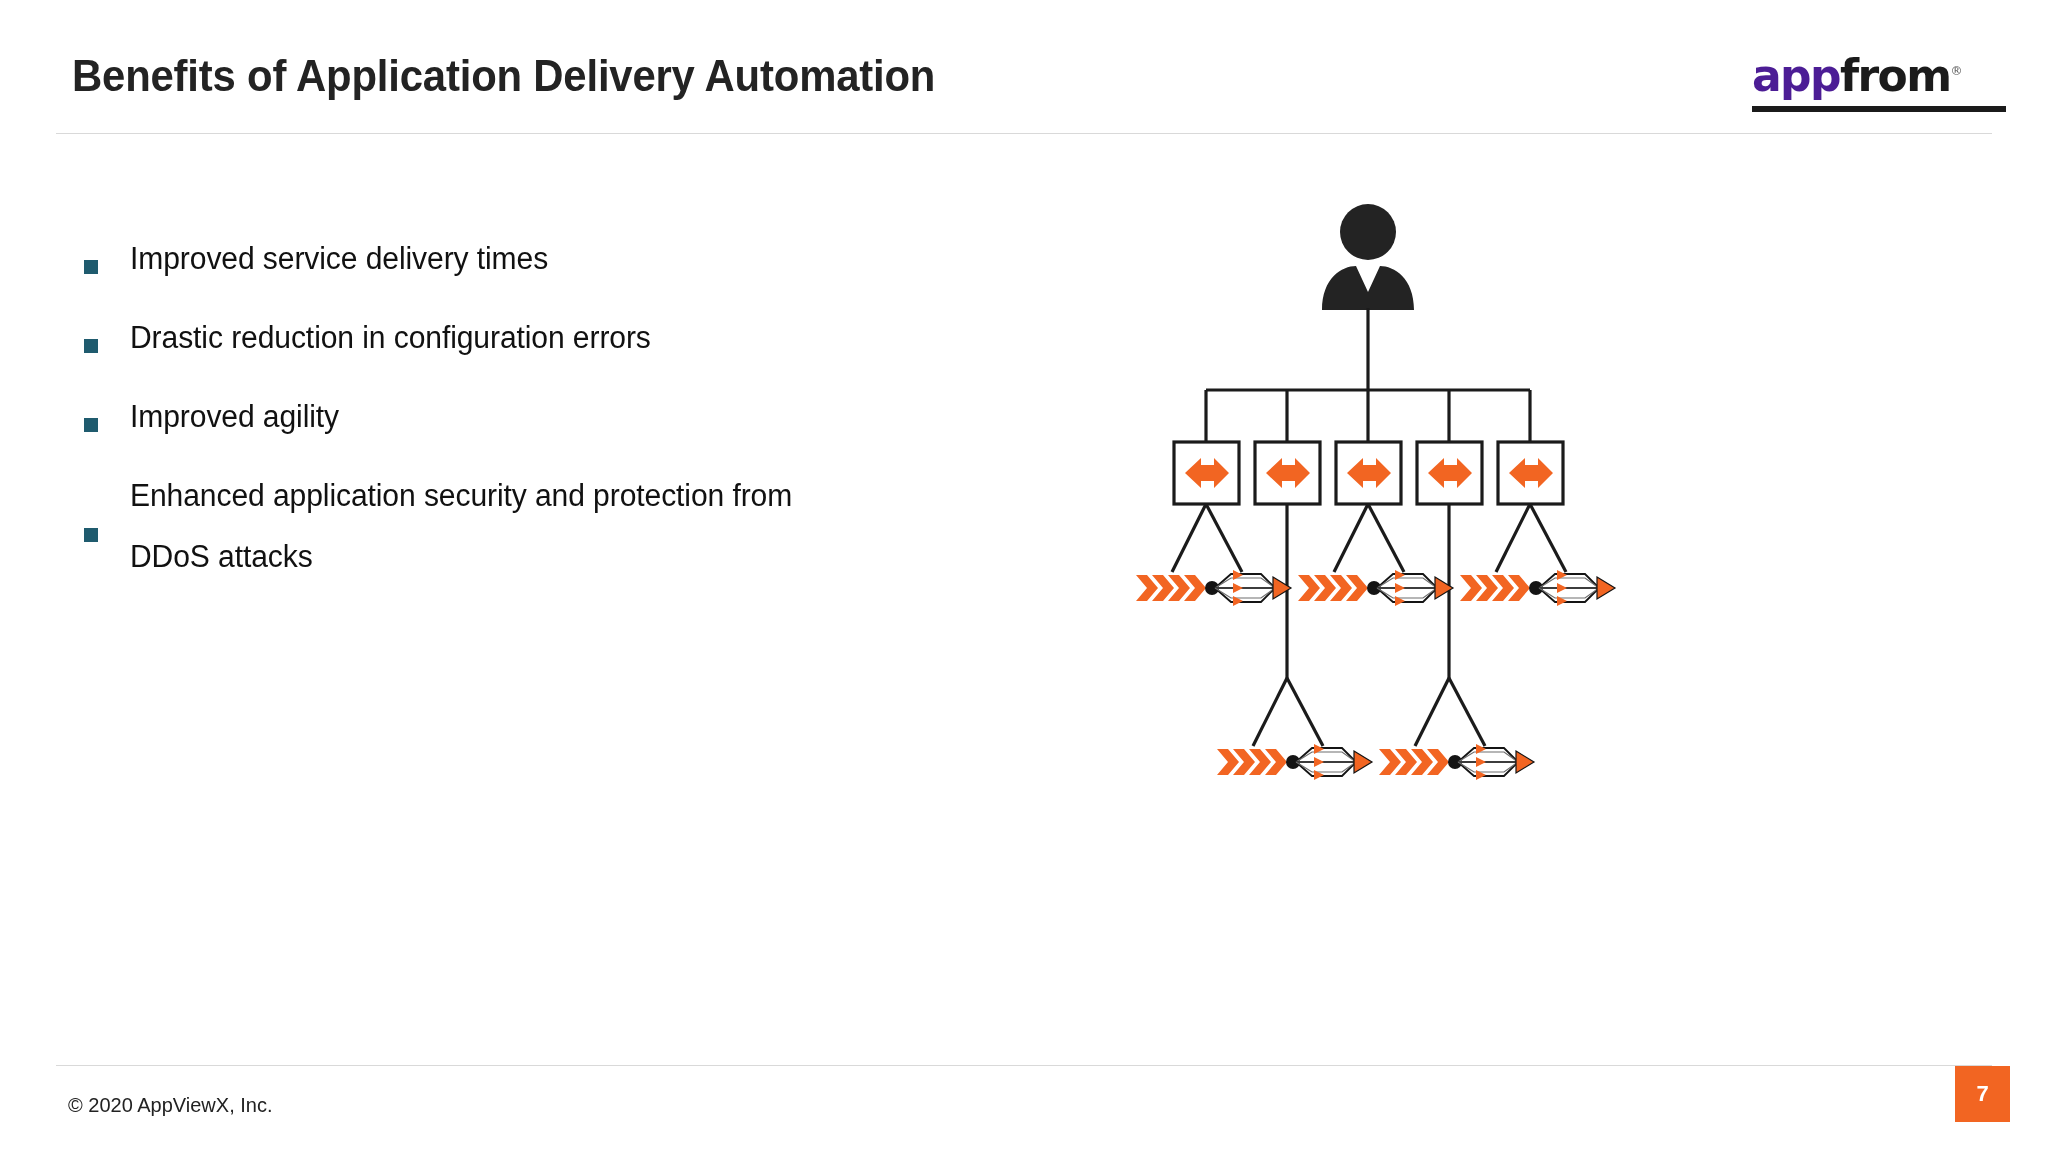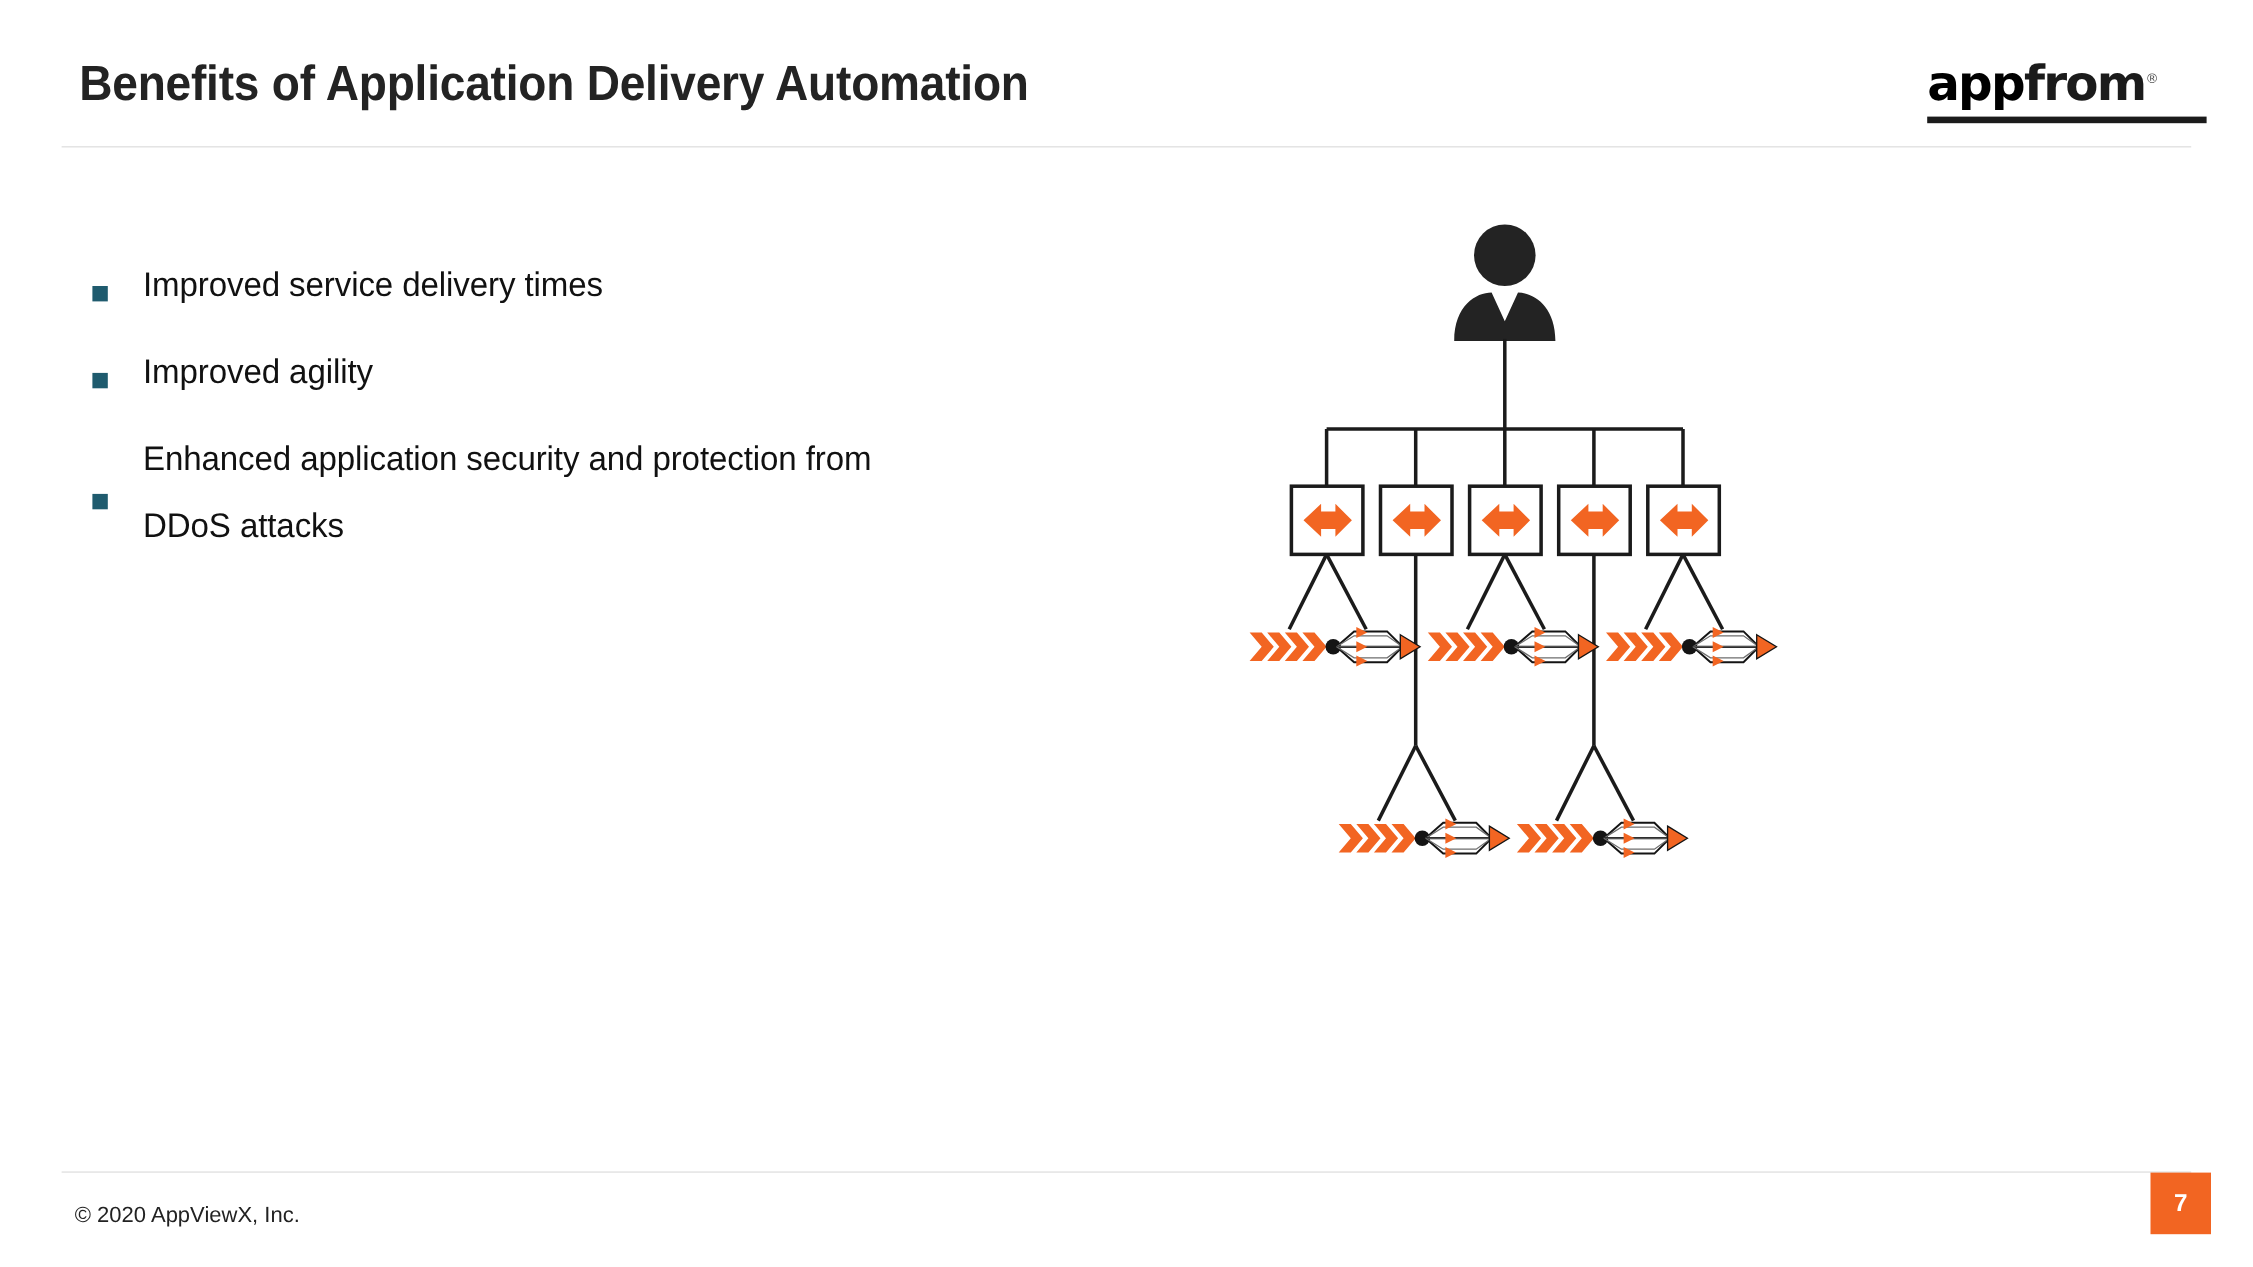--- a/index.html
+++ b/index.html
@@ -55,21 +55,21 @@
     width: 256px; height: 70px;
   }
   .logo-text {
     font-size: 44px;
     font-weight: bold;
     letter-spacing: -1.6px;
     line-height: 54px;
     white-space: nowrap;
     font-family: "DejaVu Sans", "Liberation Sans", sans-serif;
   }
-  .logo-app { color: #000000; }
+  .logo-app { color: #4c1d95; }
   .logo-view { color: #1b1b1b; }
   .logo-tm {
     font-size: 12px;
     vertical-align: super;
     color: #555;
     font-weight: normal;
     letter-spacing: 0;
   }
   .logo-rule {
     position: absolute;
@@ -160,20 +160,24 @@
     </div>
   </div>
 
   <div class="bullet-list">
 
     <div class="bullet-row">
       <span class="bullet-marker"></span>
       <span class="bullet-text">Improved service delivery times</span>
     </div>
 
+    <div class="bullet-row">
+      <span class="bullet-marker"></span>
+      <span class="bullet-text">Drastic reduction in configuration errors</span>
+    </div>
 
     <div class="bullet-row">
       <span class="bullet-marker"></span>
       <span class="bullet-text">Improved agility</span>
     </div>
 
 
     <div class="bullet-row">
       <span class="bullet-marker"></span>
       <span class="bullet-text">Enhanced application security and protection from DDoS attacks</span>

